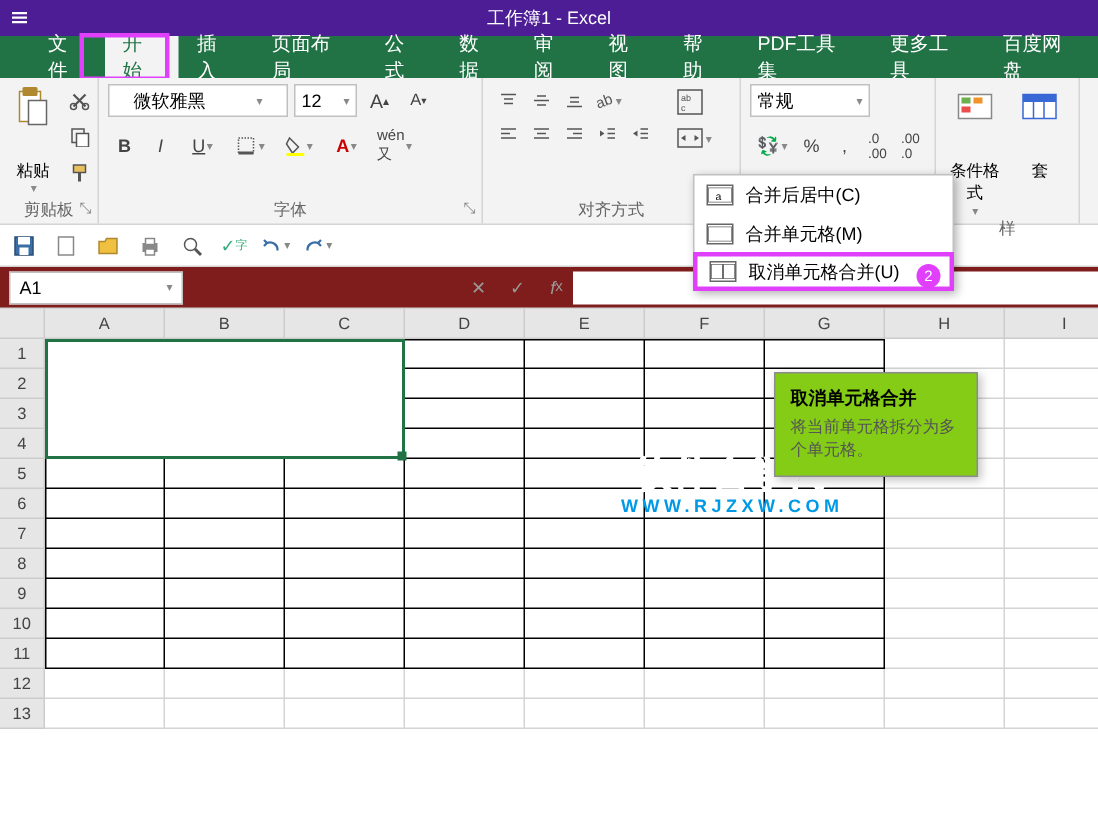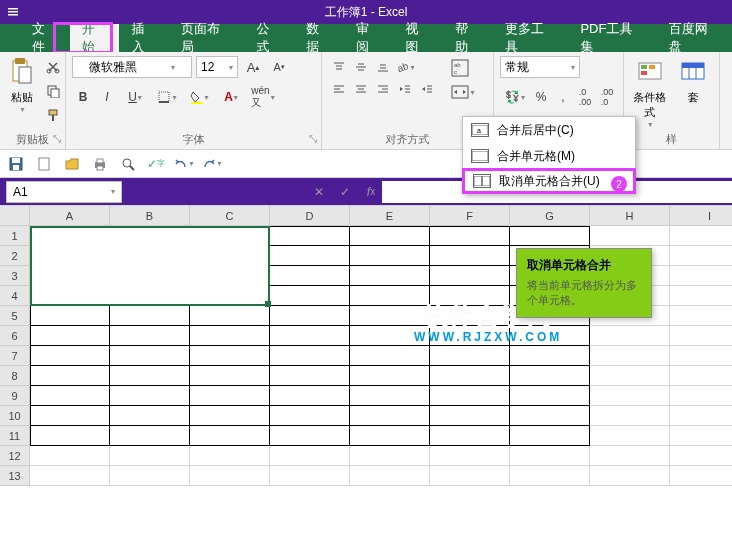--- a/index.html
+++ b/index.html
@@ -17,21 +17,21 @@
 .badge { position: absolute; width: 16px; height: 16px; border-radius: 50%; background: #e040fb; color: #fff; font-size: 10px; display: flex; align-items: center; justify-content: center; }
 
 .ribbon { height: 98px; background: #f3f3f3; border-bottom: 1px solid #d4d4d4; display: flex; position: relative; }
 .ribbon-group { border-right: 1px solid #d4d4d4; padding: 4px 6px 2px 6px; display: flex; flex-direction: column; justify-content: space-between; }
 .ribbon-group .group-content { display: flex; align-items: flex-start; gap: 4px; flex: 1; }
 .ribbon-group .group-label { text-align: center; font-size: 11px; color: #666; height: 16px; display: flex; align-items: center; justify-content: center; position: relative; }
 .ribbon-group .group-label .launcher { position: absolute; right: -2px; font-size: 10px; color: #888; }
 
 .big-btn { display: flex; flex-direction: column; align-items: center; width: 40px; cursor: pointer; }
 .big-btn .iconbox { width: 32px; height: 32px; display: flex; align-items: center; justify-content: center; }
-.big-btn .label { font-size: 11px; text-align: center; margin-top: 2px; }
+.big-btn .label { font-size: 11px; text-align: center; margin-top: 18px; }
 
 .font-group .row1 { display: flex; gap: 4px; align-items: center; margin-bottom: 4px; }
 .font-group .row2 { display: flex; gap: 2px; align-items: center; }
 .font-select { width: 120px; height: 22px; border: 1px solid #c0c0c0; background: #fff; padding: 0 16px; font-size: 12px; display: flex; align-items: center; justify-content: space-between; }
 .size-select { width: 42px; height: 22px; border: 1px solid #c0c0c0; background: #fff; padding: 0 4px; display: flex; align-items: center; justify-content: space-between; }
 .small-btn { width: 22px; height: 22px; display: flex; align-items: center; justify-content: center; cursor: pointer; font-size: 12px; color: #444; }
 .small-btn.dd { width: 30px; }
 .dd-arrow { font-size: 8px; margin-left: 1px; color: #888; }
 
 .align-group .row { display: flex; gap: 0; }
@@ -45,21 +45,21 @@
 .dropdown-item.highlighted { border: 3px solid #e040fb; margin: -1px; position: relative; z-index: 2; }
 .dropdown-item .item-icon { width: 18px; height: 14px; border: 1px solid #666; display: inline-flex; align-items: center; justify-content: center; font-size: 8px; }
 
 .tooltip { position: absolute; top: 248px; left: 516px; width: 136px; background: #84cc16; border: 1px solid #8c8c8c; padding: 8px 10px; z-index: 99; box-shadow: 2px 2px 6px rgba(0,0,0,0.25); }
 .tooltip .tt-title { font-weight: bold; font-size: 12px; margin-bottom: 4px; }
 .tooltip .tt-body { font-size: 11px; color: #555; line-height: 1.4; }
 
 .qat { height: 28px; background: #fff; border-bottom: 1px solid #d4d4d4; display: flex; align-items: center; padding: 0 6px; gap: 8px; }
 .qat .qat-btn { width: 20px; height: 20px; display: flex; align-items: center; justify-content: center; cursor: pointer; color: #555; }
 
-.formula-bar { height: 28px; background: #4c1d95; border-bottom: 1px solid #d4d4d4; display: flex; align-items: center; }
+.formula-bar { height: 28px; background: #7f1d1d; border-bottom: 1px solid #d4d4d4; display: flex; align-items: center; }
 .name-box { width: 116px; height: 22px; border: 1px solid #c0c0c0; margin: 0 6px; padding: 0 6px; display: flex; align-items: center; justify-content: space-between; background: #fff; }
 .fx-area { display: flex; align-items: center; gap: 4px; margin-left: 180px; }
 .fx-btn { width: 22px; height: 22px; display: flex; align-items: center; justify-content: center; color: #999; }
 .formula-input { flex: 1; height: 22px; border: none; padding: 0 4px; }
 
 .sheet-area { position: relative; display: flex; }
 .row-headers { width: 30px; background: #e6e6e6; }
 .corner { width: 30px; height: 20px; background: #e6e6e6; border-right: 1px solid #ccc; border-bottom: 1px solid #ccc; }
 .row-head { height: 20px; border-bottom: 1px solid #ccc; border-right: 1px solid #ccc; display: flex; align-items: center; justify-content: center; font-size: 11px; color: #444; background: #e6e6e6; }
 .cols-and-cells { flex: 1; }
@@ -100,22 +100,22 @@
 <div class="tabs">
   <div class="tab">文件</div>
   <div class="tab active">开始</div>
   <div class="tab">插入</div>
   <div class="tab">页面布局</div>
   <div class="tab">公式</div>
   <div class="tab">数据</div>
   <div class="tab">审阅</div>
   <div class="tab">视图</div>
   <div class="tab">帮助</div>
+  <div class="tab">PDF工具集</div>
   <div class="tab">更多工具</div>
-  <div class="tab">PDF工具集</div>
   <div class="tab">百度网盘</div>
 
   <div class="highlight-box" style="left:53px; top:-2px; width:60px; height:32px;"></div>
   <div class="badge" style="left:62px; top:28px;">1</div>
 </div>
 
 <div class="ribbon">
 
   <div class="ribbon-group" style="width:66px;">
     <div class="group-content">

